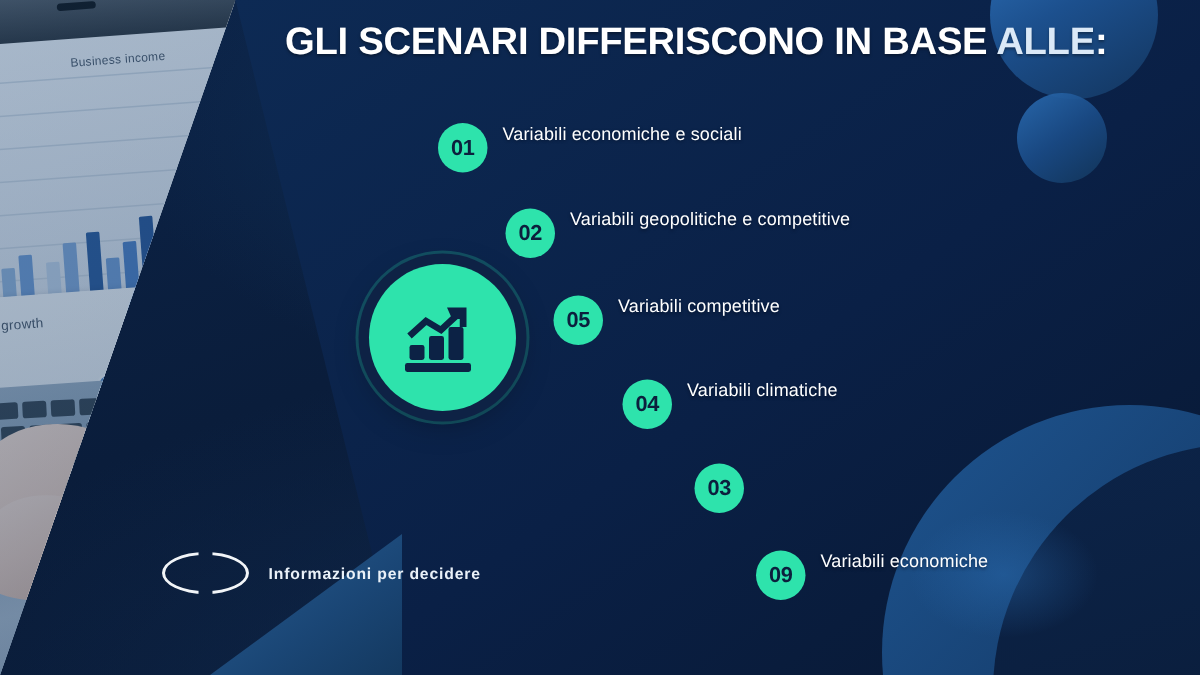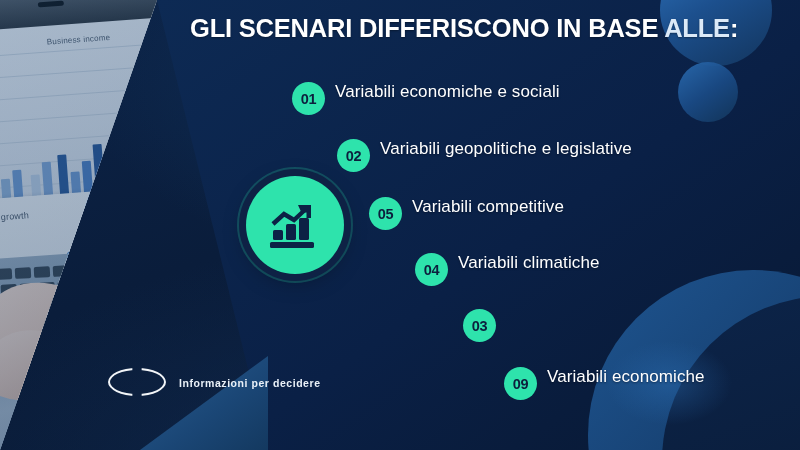--- a/index.html
+++ b/index.html
@@ -150,21 +150,21 @@
   .row{
     position:absolute;display:flex;align-items:flex-start;gap:10px;white-space:nowrap;
   }
   .badge{
     width:33px;height:33px;border-radius:50%;flex:0 0 33px;
     background:#2ee3ac;
     display:flex;align-items:center;justify-content:center;
     font-size:14.5px;font-weight:bold;color:#0c1f3d;letter-spacing:-.3px;
   }
   .rtext{
-    font-size:17px;color:#ffffff;letter-spacing:.1px;
+    font-size:12px;color:#ffffff;letter-spacing:.1px;
     text-shadow:0 1px 2px rgba(3,12,28,.5);
   }
   .r0{left:292px;top:82px;}
   .r1{left:337px;top:139px;}
   .r2{left:369px;top:197px;}
   .r3{left:415px;top:253px;}
   .r4{left:463px;top:309px;}
   .r5{left:504px;top:367px;}
 
   
@@ -366,21 +366,21 @@
 
   <div class="list">
 
     <div class="row r0">
       <div class="badge">01</div>
       <div class="rtext">Variabili economiche e sociali</div>
     </div>
 
     <div class="row r1">
       <div class="badge">02</div>
-      <div class="rtext">Variabili geopolitiche e legislative</div>
+      <div class="rtext">Variabili geopolitiche e competitive</div>
     </div>
 
     <div class="row r2">
       <div class="badge">05</div>
       <div class="rtext">Variabili competitive</div>
     </div>
 
     <div class="row r3">
       <div class="badge">04</div>
       <div class="rtext">Variabili climatiche</div>

